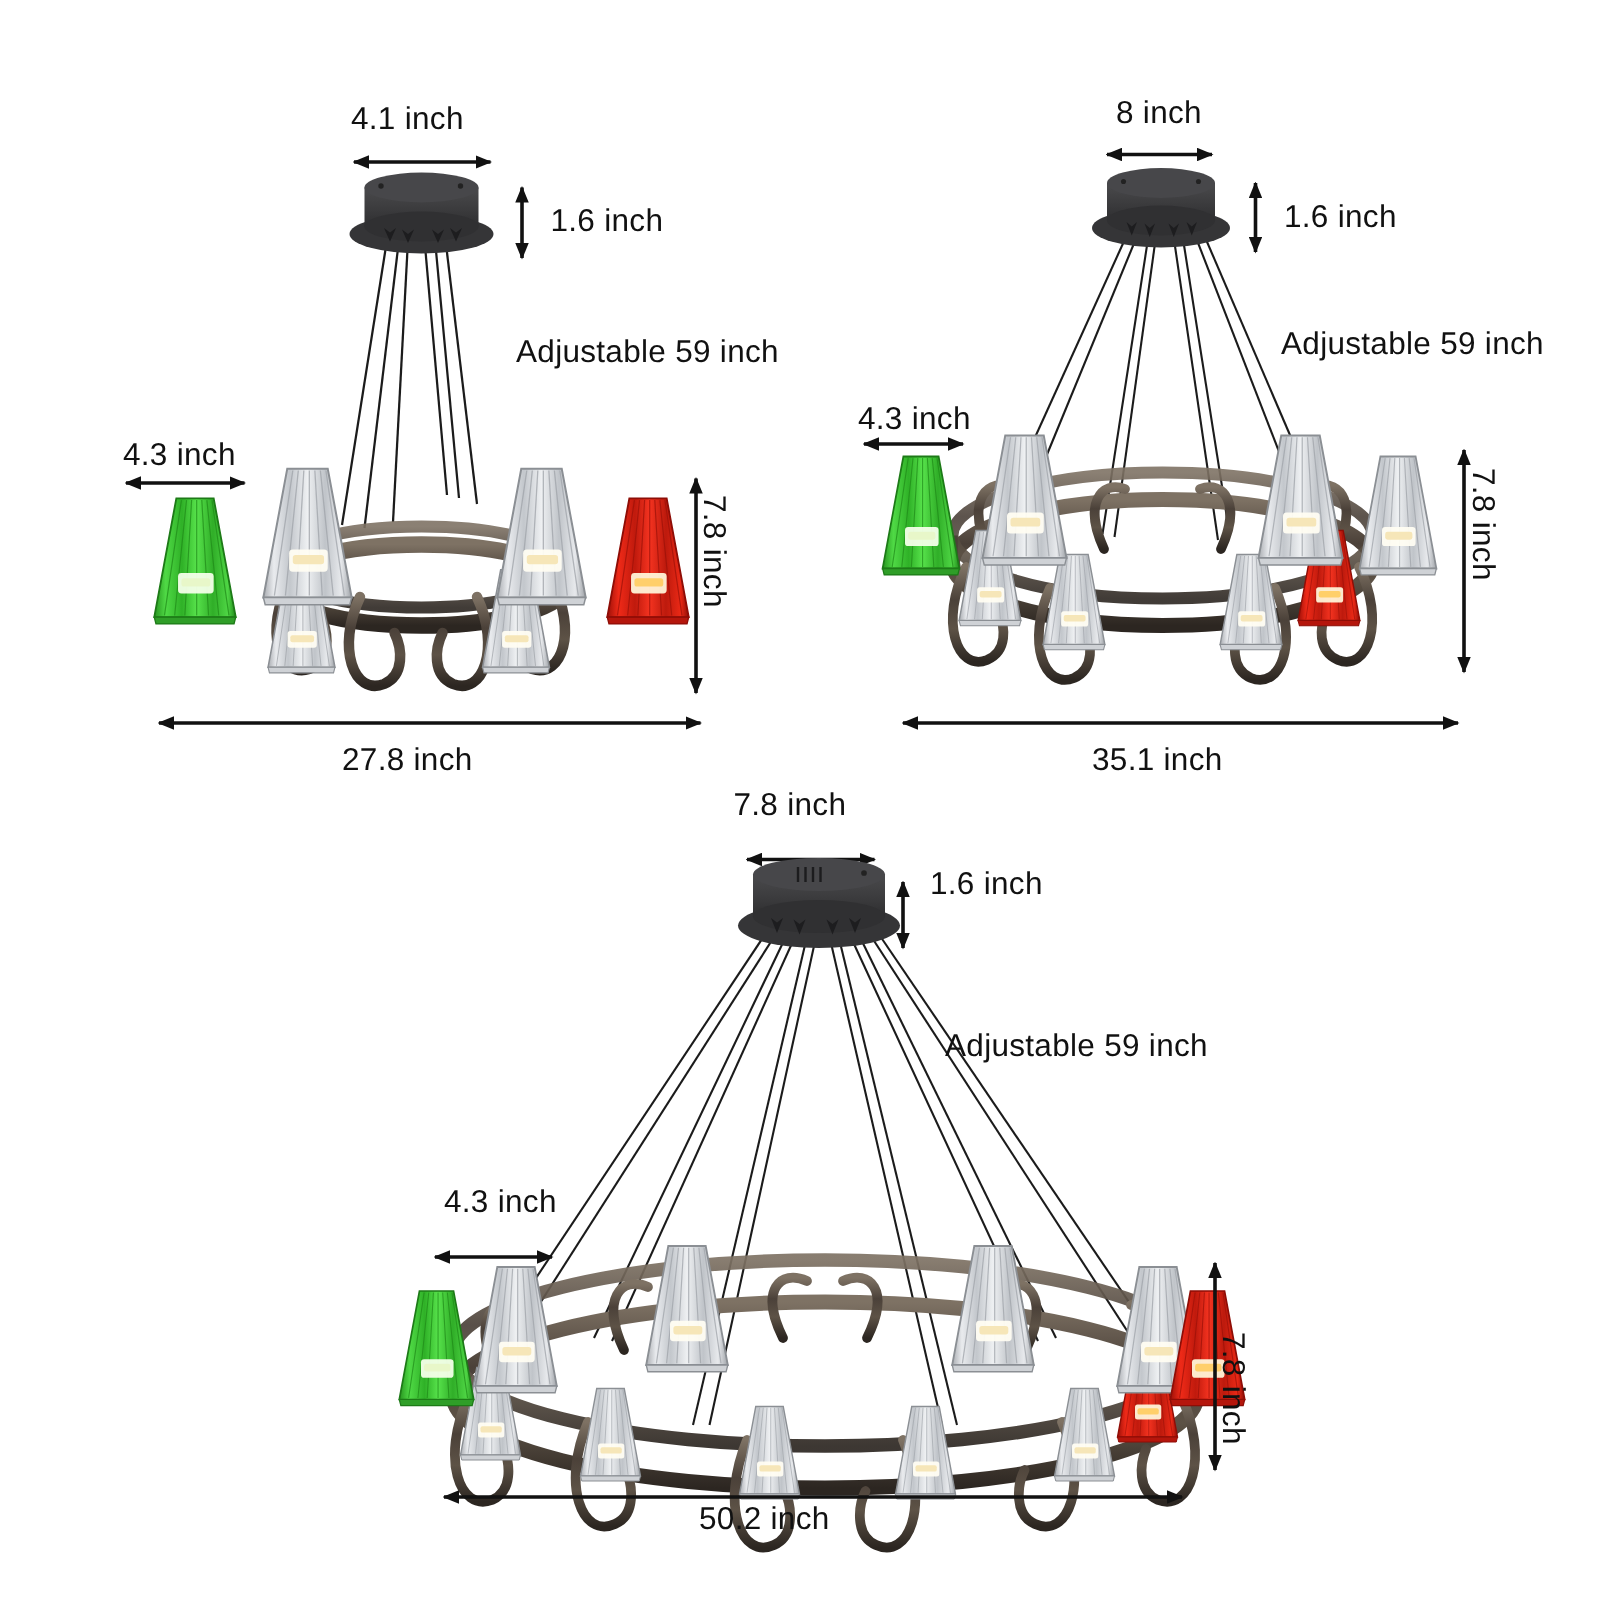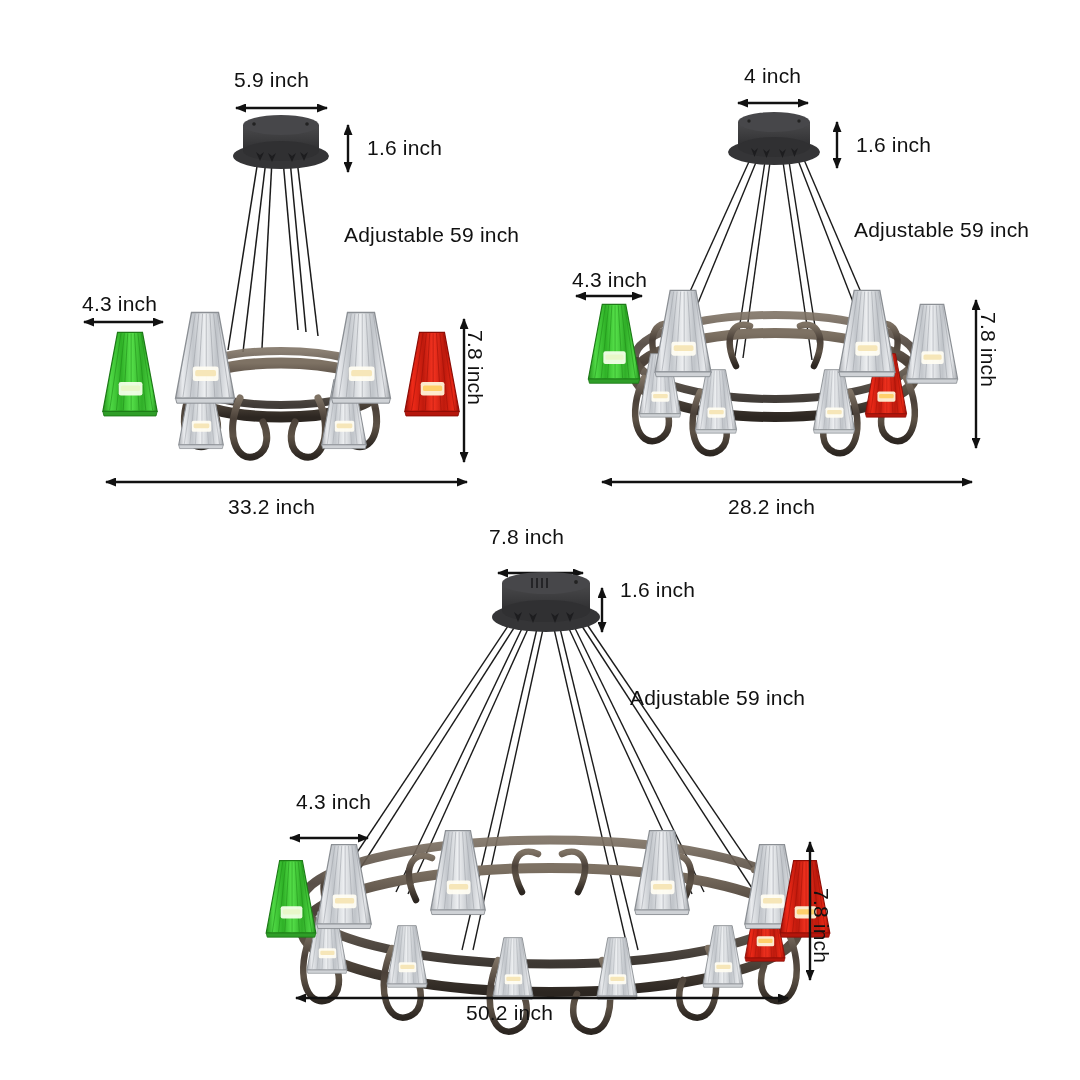--- a/index.html
+++ b/index.html
@@ -193,26 +193,26 @@
       <g stroke="#111" stroke-width="2.4">
         <line x1="464" y1="319" x2="464" y2="462" marker-start="url(#arrTail)" marker-end="url(#arrHead)"></line>
       </g>
 
       <g stroke="#111" stroke-width="2.4">
         <line x1="106" y1="482" x2="467" y2="482" marker-start="url(#arrTail)" marker-end="url(#arrHead)"></line>
       </g>
     </svg>
   </div>
 
-  <div class="dim-label" style="left:234px;top:68px;">5.9 inch</div>
+  <div class="dim-label" style="left:234px;top:68px;">4.1 inch</div>
   <div class="dim-label" style="left:367px;top:136px;">1.6 inch</div>
   <div class="dim-label" style="left:344px;top:223px;">Adjustable 59 inch</div>
   <div class="dim-label" style="left:82px;top:292px;">4.3 inch</div>
   <div class="dim-label vert" style="left:487px;top:330px;">7.8 inch</div>
-  <div class="dim-label" style="left:228px;top:495px;">33.2 inch</div>
+  <div class="dim-label" style="left:228px;top:495px;">27.8 inch</div>
 
   <div class="fig" style="left:560px;top:0;width:520px;height:520px;">
     <svg width="520" height="520" viewBox="0 0 520 520">
 
       <g stroke="#111" stroke-width="2.4">
         <line x1="178" y1="103" x2="248" y2="103" marker-start="url(#arrTail)" marker-end="url(#arrHead)"></line>
       </g>
       <g stroke="#111" stroke-width="2.4">
         <line x1="277" y1="122" x2="277" y2="168" marker-start="url(#arrTail)" marker-end="url(#arrHead)"></line>
       </g>
@@ -275,26 +275,26 @@
       </g>
       <g stroke="#111" stroke-width="2.4">
         <line x1="416" y1="300" x2="416" y2="448" marker-start="url(#arrTail)" marker-end="url(#arrHead)"></line>
       </g>
       <g stroke="#111" stroke-width="2.4">
         <line x1="42" y1="482" x2="412" y2="482" marker-start="url(#arrTail)" marker-end="url(#arrHead)"></line>
       </g>
     </svg>
   </div>
 
-  <div class="dim-label" style="left:744px;top:64px;">4 inch</div>
+  <div class="dim-label" style="left:744px;top:64px;">8 inch</div>
   <div class="dim-label" style="left:856px;top:133px;">1.6 inch</div>
   <div class="dim-label" style="left:854px;top:218px;">Adjustable 59 inch</div>
   <div class="dim-label" style="left:572px;top:268px;">4.3 inch</div>
   <div class="dim-label vert" style="left:1000px;top:312px;">7.8 inch</div>
-  <div class="dim-label" style="left:728px;top:495px;">28.2 inch</div>
+  <div class="dim-label" style="left:728px;top:495px;">35.1 inch</div>
 
   <div class="fig" style="left:240px;top:520px;width:740px;height:560px;">
     <svg width="740" height="560" viewBox="0 0 740 560">
 
       <g stroke="#111" stroke-width="2.4">
         <line x1="258" y1="53" x2="343" y2="53" marker-start="url(#arrTail)" marker-end="url(#arrHead)"></line>
       </g>
       <g stroke="#111" stroke-width="2.4">
         <line x1="362" y1="68" x2="362" y2="112" marker-start="url(#arrTail)" marker-end="url(#arrHead)"></line>
       </g>

